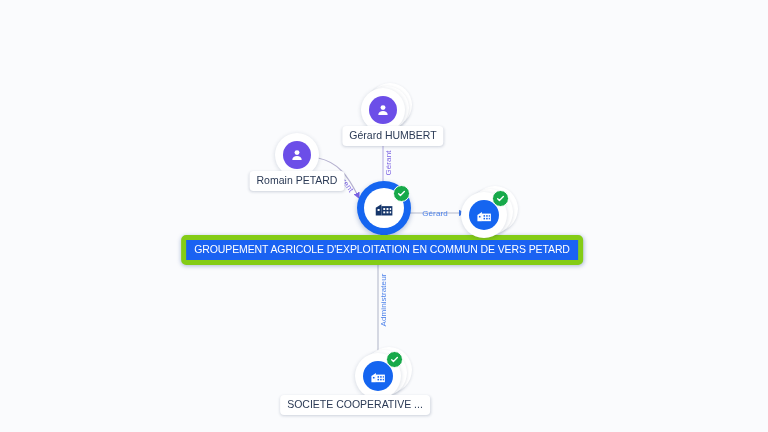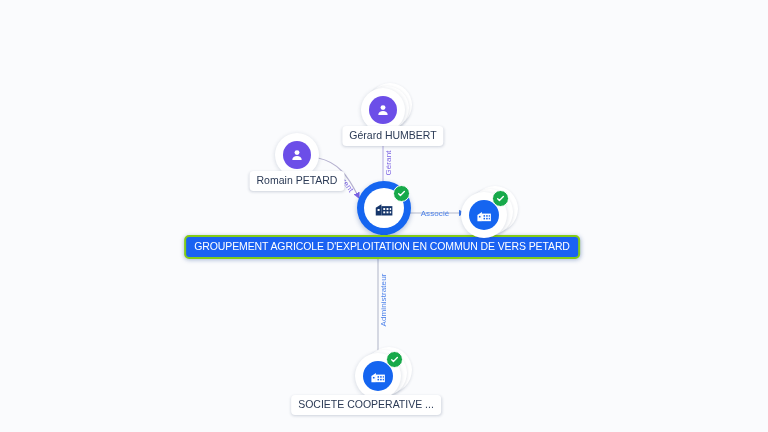--- a/index.html
+++ b/index.html
@@ -147,21 +147,21 @@
     color: #2b3a55;
     font-size: 10.5px;
     line-height: 1;
     padding: 4px 7px 5px 7px;
     border-radius: 4px;
     box-shadow: 0 1px 3px rgba(30,50,90,0.20);
   }
   .node-label.selected {
     background: #1a62f2;
     color: #ffffff;
-    border: 2px solid #84cc16;
+    border: 5px solid #84cc16;
     box-shadow: 0 1px 4px rgba(20,60,140,0.35);
     border-radius: 5px;
     font-size: 10.5px;
     letter-spacing: -0.1px;
     padding: 4px 8px 5px 8px;
   }
 
   
   .edge-label {
     position: absolute;
@@ -197,21 +197,21 @@
 
     <line x1="408" y1="213" x2="462" y2="213" stroke="#b6bccd" stroke-width="1.1" marker-end="url(#arrow-blue)"></line>
 
     <line x1="378" y1="358" x2="378" y2="250" stroke="#b6bccd" stroke-width="1.1" marker-end="url(#arrow-blue)"></line>
   </svg>
 
   <div class="edge-label purple rot-vert" style="left:389px; top:163px;">Gérant</div>
 
   <div class="edge-label purple rot-diag" style="left:344px; top:182px;">Parent</div>
 
-  <div class="edge-label blue rot-flat" style="left:435px; top:214px;">Associé</div>
+  <div class="edge-label blue rot-flat" style="left:435px; top:214px;">Gérard</div>
 
   <div class="edge-label blue rot-vert" style="left:384px; top:300px;">Administrateur</div>
 
   <div class="node" style="left:383px; top:110px;">
     <div class="stack-layer" style="width:44px;height:44px;left:7px;top:-5px;"></div>
     <div class="stack-layer" style="width:44px;height:44px;left:4px;top:-2px;"></div>
     <div class="person-shell">
       <div class="person-disc">
         <svg width="16" height="16" viewBox="0 0 24 24" aria-hidden="true">
           <circle cx="12" cy="8.4" r="3.7" fill="#ffffff"></circle>
@@ -302,15 +302,15 @@
           <rect x="4.1" y="12.6" width="2.3" height="2.2" fill="#1565f0"></rect>
         </svg>
       </div>
     </div>
     <div class="badge-check" style="right:-2px; top:-2px;">
       <svg width="9" height="9" viewBox="0 0 24 24" aria-hidden="true">
         <path d="M4.5 12.6l4.6 4.7L19.6 6.8" fill="none" stroke="#ffffff" stroke-width="3.6" stroke-linecap="round" stroke-linejoin="round"></path>
       </svg>
     </div>
   </div>
-  <div class="node-label" style="left:366px; top:395px;">SOCIETE COOPERATIVE ...</div>
+  <div class="node-label" style="left:355px; top:395px;">SOCIETE COOPERATIVE ...</div>
 
 </div>
 
 </body></html>

